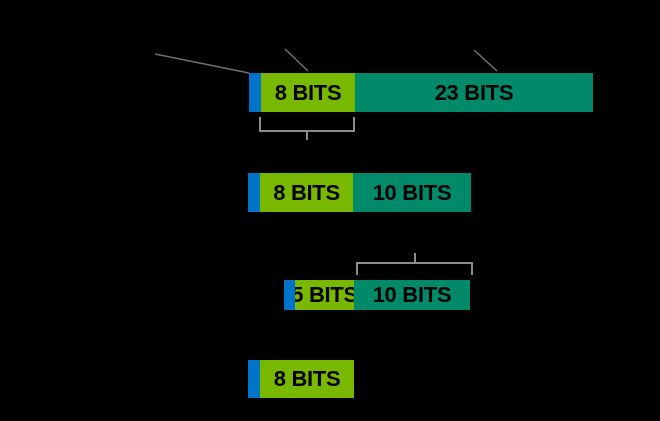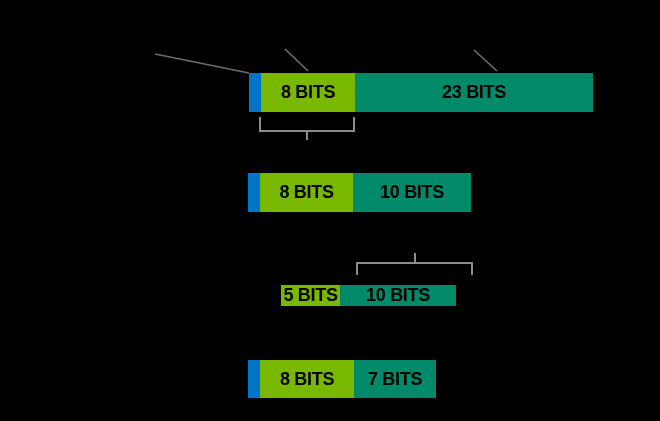--- a/index.html
+++ b/index.html
@@ -28,21 +28,21 @@
   .bar {
     position: absolute;
     display: flex;
     height: 39px;
   }
   .seg {
     display: flex;
     align-items: center;
     justify-content: center;
     white-space: nowrap;
-    font-size: 18px;
+    font-size: 22px;
     font-weight: bold;
     letter-spacing: -0.3px;
     color: var(--segment-label-black, #000000);
     overflow: hidden;
   }
   .seg.sign     { background: var(--sign-blue, #0074C8); }
   .seg.exponent { background: var(--exponent-green, #78B900); }
   .seg.mantissa { background: var(--mantissa-teal, #008A69); }
 
   
@@ -51,21 +51,21 @@
   .bar1 .exponent { width: 94px; }
   .bar1 .mantissa { width: 238px; }
 
   
   .bar2 { left: 248px; top: 173px; }
   .bar2 .sign     { width: 12px; }
   .bar2 .exponent { width: 93px; }
   .bar2 .mantissa { width: 118px; }
 
   
-  .bar3 { left: 270px; top: 280px; height: 30px; align-items: center; }
+  .bar3 { left: 284px; top: 280px; height: 30px; }
   .bar3 .sign     { width: 11px; }
   .bar3 .exponent { width: 59px; }
   .bar3 .mantissa { width: 116px; }
 
   
   .bar4 { left: 248px; top: 360px; height: 38px; }
   .bar4 .sign     { width: 12px; }
   .bar4 .exponent { width: 94px; }
   .bar4 .mantissa { width: 82px; }
 
@@ -134,16 +134,15 @@
 
   <div class="bar bar3">
     <div class="seg sign"></div>
     <div class="seg exponent">5 BITS</div>
     <div class="seg mantissa">10 BITS</div>
   </div>
 
   <div class="bar bar4">
     <div class="seg sign"></div>
     <div class="seg exponent">8 BITS</div>
-    <div class="seg mantissa">7 BITS</div>
   </div>
 
 </div>
 
 </body></html>

